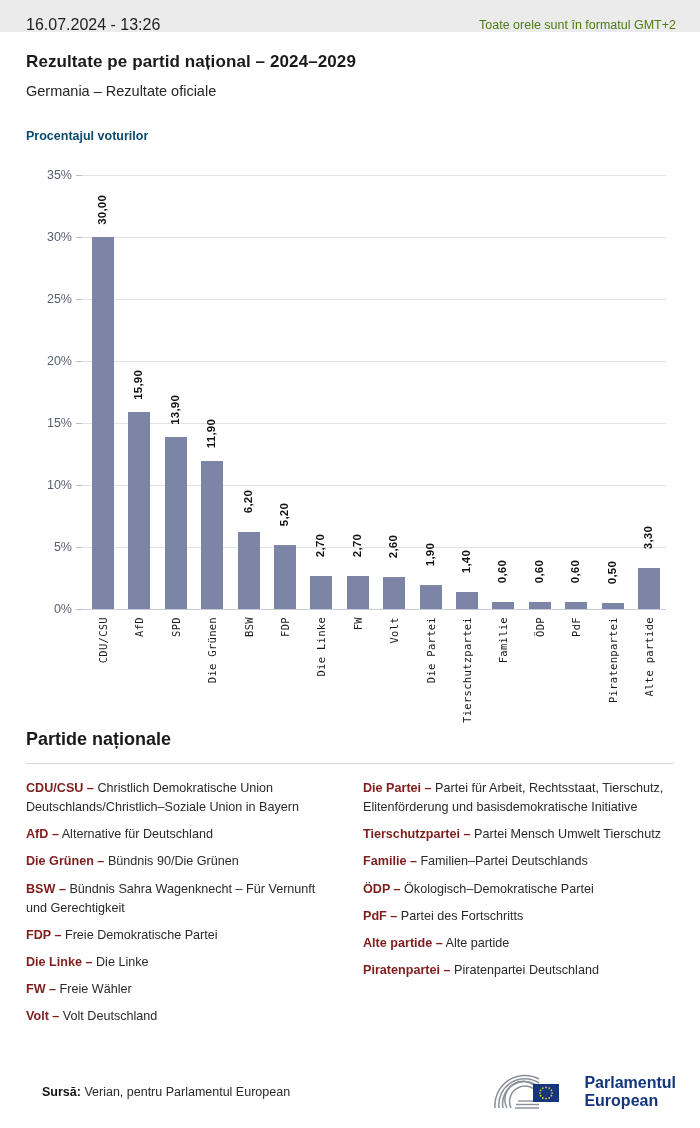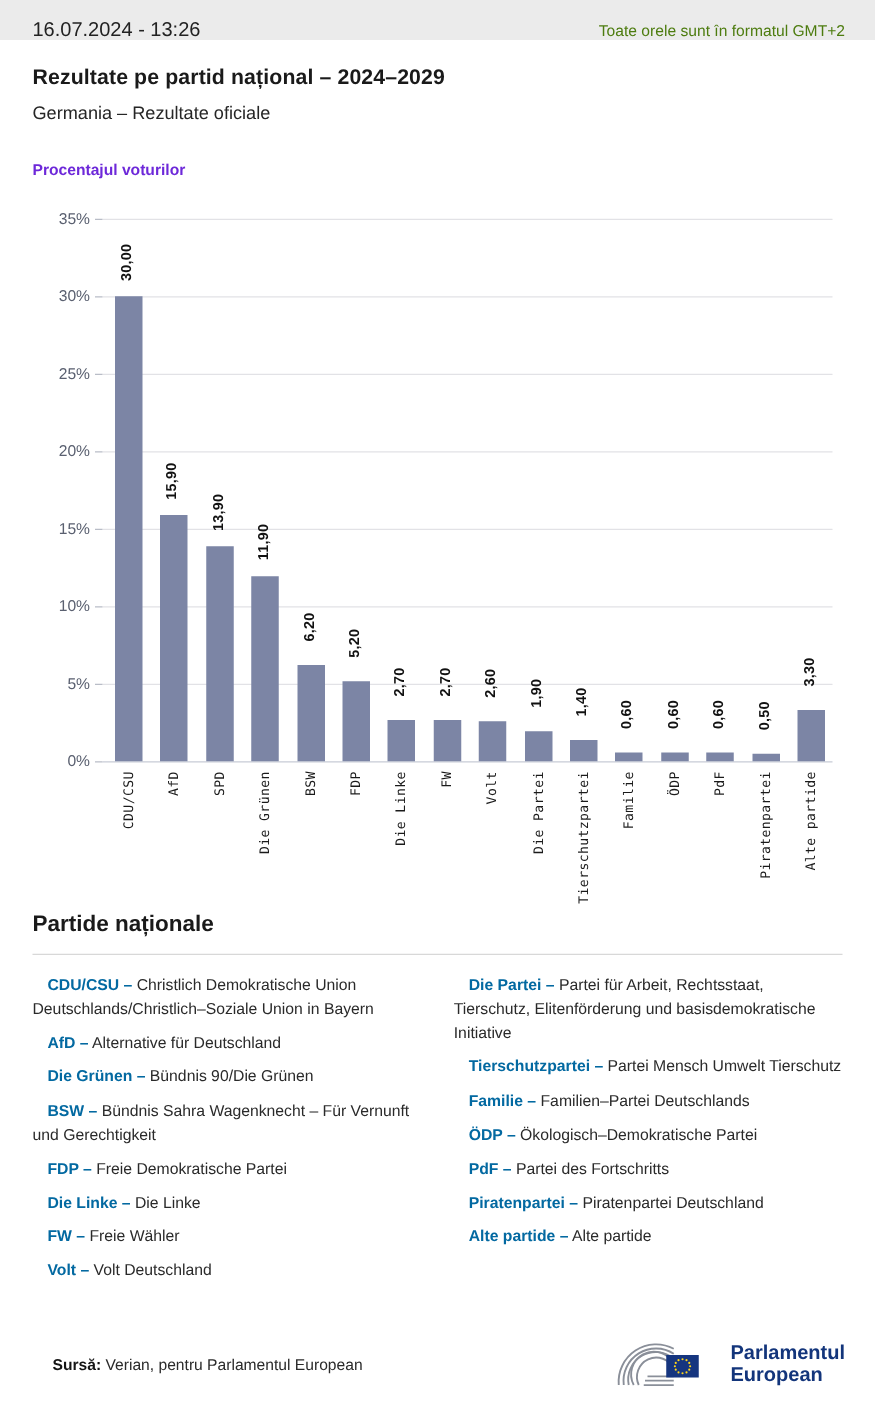--- a/index.html
+++ b/index.html
@@ -42,21 +42,21 @@
     color: #262626;
     margin: 11px 0 0 0;
     font-weight: normal;
   }
 
   
   .chart-section { padding: 0 26px; }
   .chart-label {
     font-size: 12.5px;
     font-weight: bold;
-    color: #6d28d9;
+    color: #0c4a6e;
     margin-top: 30px;
   }
 
   .plot-wrap {
     position: relative;
     margin-top: 16px;
     height: 560px;
   }
   .plot {
     position: absolute;
@@ -138,21 +138,21 @@
     gap: 26px;
     margin-top: 15px;
   }
   .legend-col { width: 320px; }
   .legend-item {
     font-size: 12.6px;
     line-height: 1.52;
     color: #2a2a2a;
     margin-bottom: 8px;
   }
-  .legend-item b { color: #0369a1; font-weight: bold; margin-left: 12px; }
+  .legend-item b { color: #7f1d1d; font-weight: bold; }
 
   
   .footer {
     position: absolute;
     left: 16px; right: 0; bottom: 0;
     height: 72px;
     padding: 0 24px 0 26px;
     display: flex;
     align-items: center;
     justify-content: space-between;
@@ -277,22 +277,22 @@
         <div class="legend-item"><b>Die Linke –</b><span> Die Linke</span></div>
         <div class="legend-item"><b>FW –</b><span> Freie Wähler</span></div>
         <div class="legend-item"><b>Volt –</b><span> Volt Deutschland</span></div>
       </div>
       <div class="legend-col">
         <div class="legend-item"><b>Die Partei –</b><span> Partei für Arbeit, Rechtsstaat, Tierschutz, Elitenförderung und basisdemokratische Initiative</span></div>
         <div class="legend-item"><b>Tierschutzpartei –</b><span> Partei Mensch Umwelt Tierschutz</span></div>
         <div class="legend-item"><b>Familie –</b><span> Familien–Partei Deutschlands</span></div>
         <div class="legend-item"><b>ÖDP –</b><span> Ökologisch–Demokratische Partei</span></div>
         <div class="legend-item"><b>PdF –</b><span> Partei des Fortschritts</span></div>
+        <div class="legend-item"><b>Alte partide –</b><span> Alte partide</span></div>
         <div class="legend-item"><b>Piratenpartei –</b><span> Piratenpartei Deutschland</span></div>
-        <div class="legend-item"><b>Alte partide –</b><span> Alte partide</span></div>
       </div>
     </div>
 </div>
 
 <div class="footer">
   <div class="source">
     <b>Sursă:</b>
     <span>Verian, pentru Parlamentul European</span>
   </div>
   <div class="logo">

